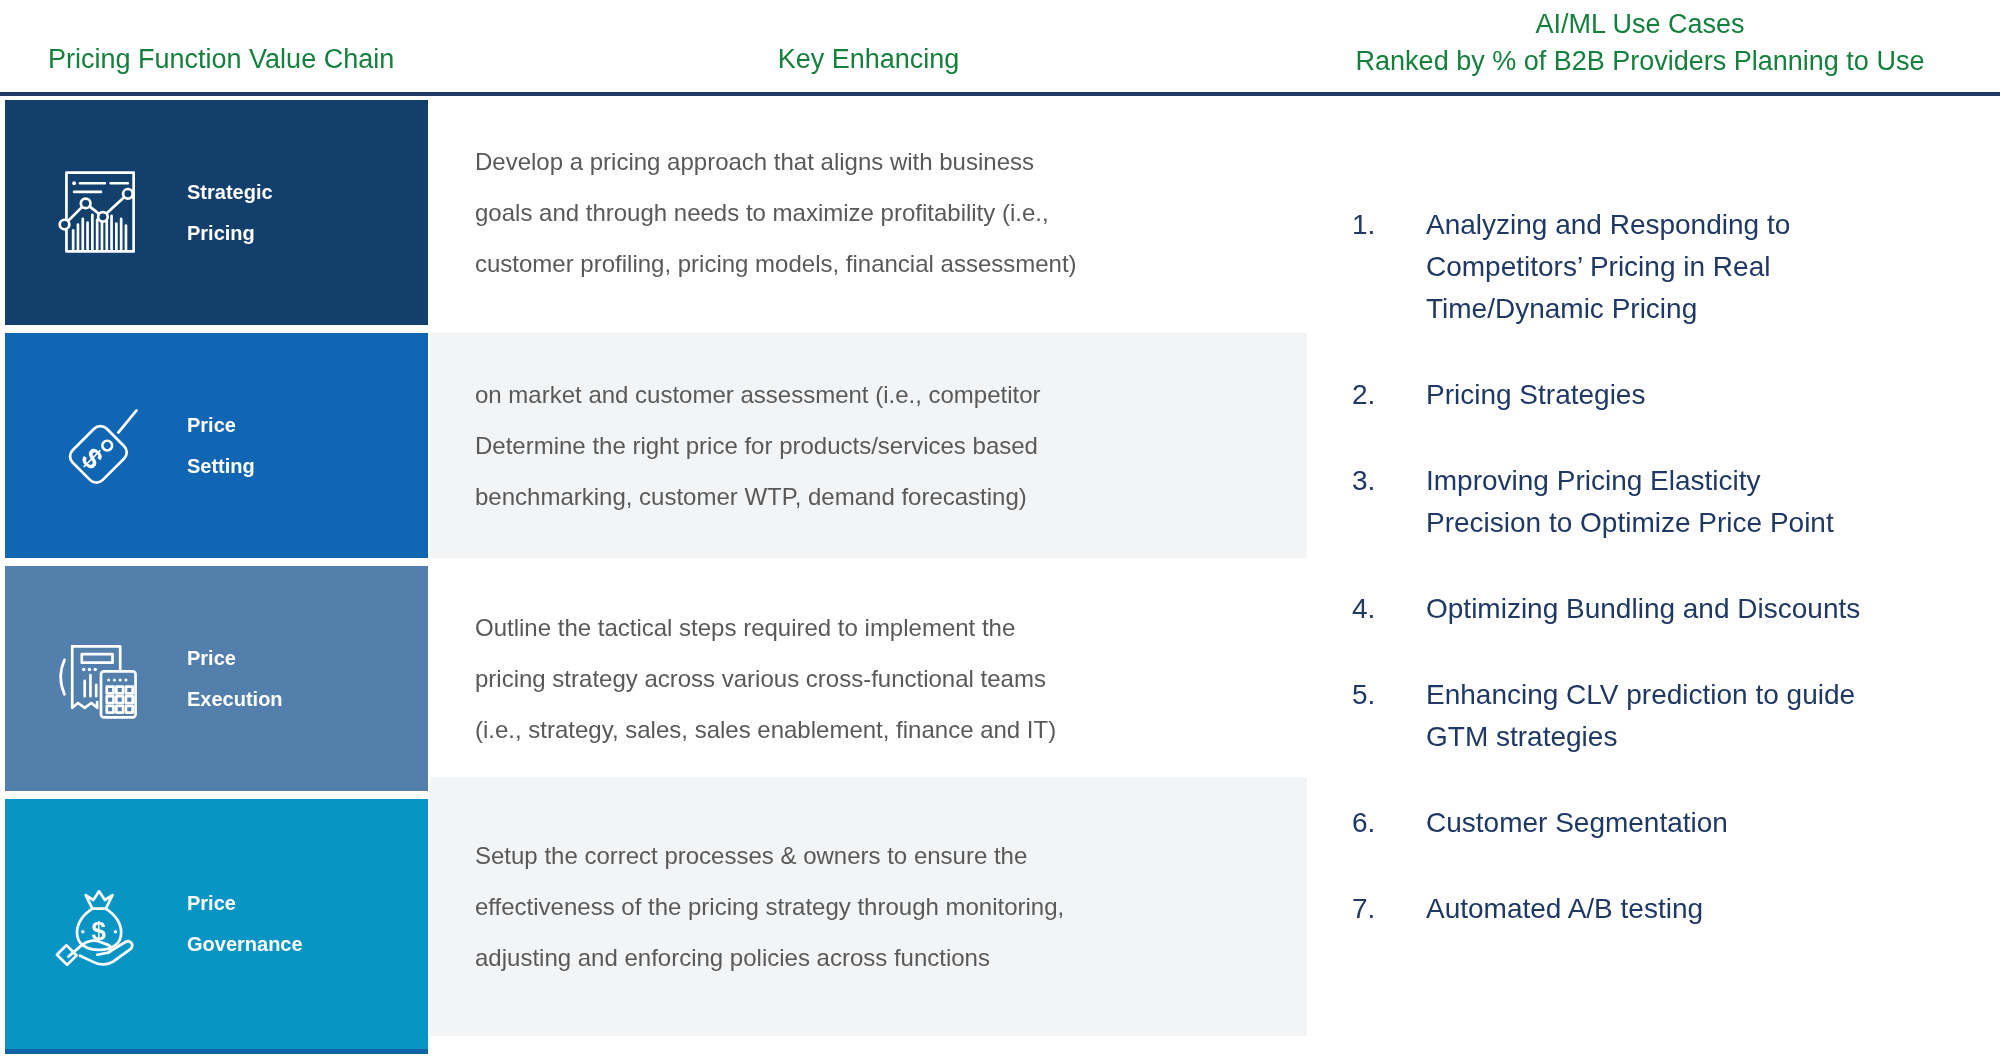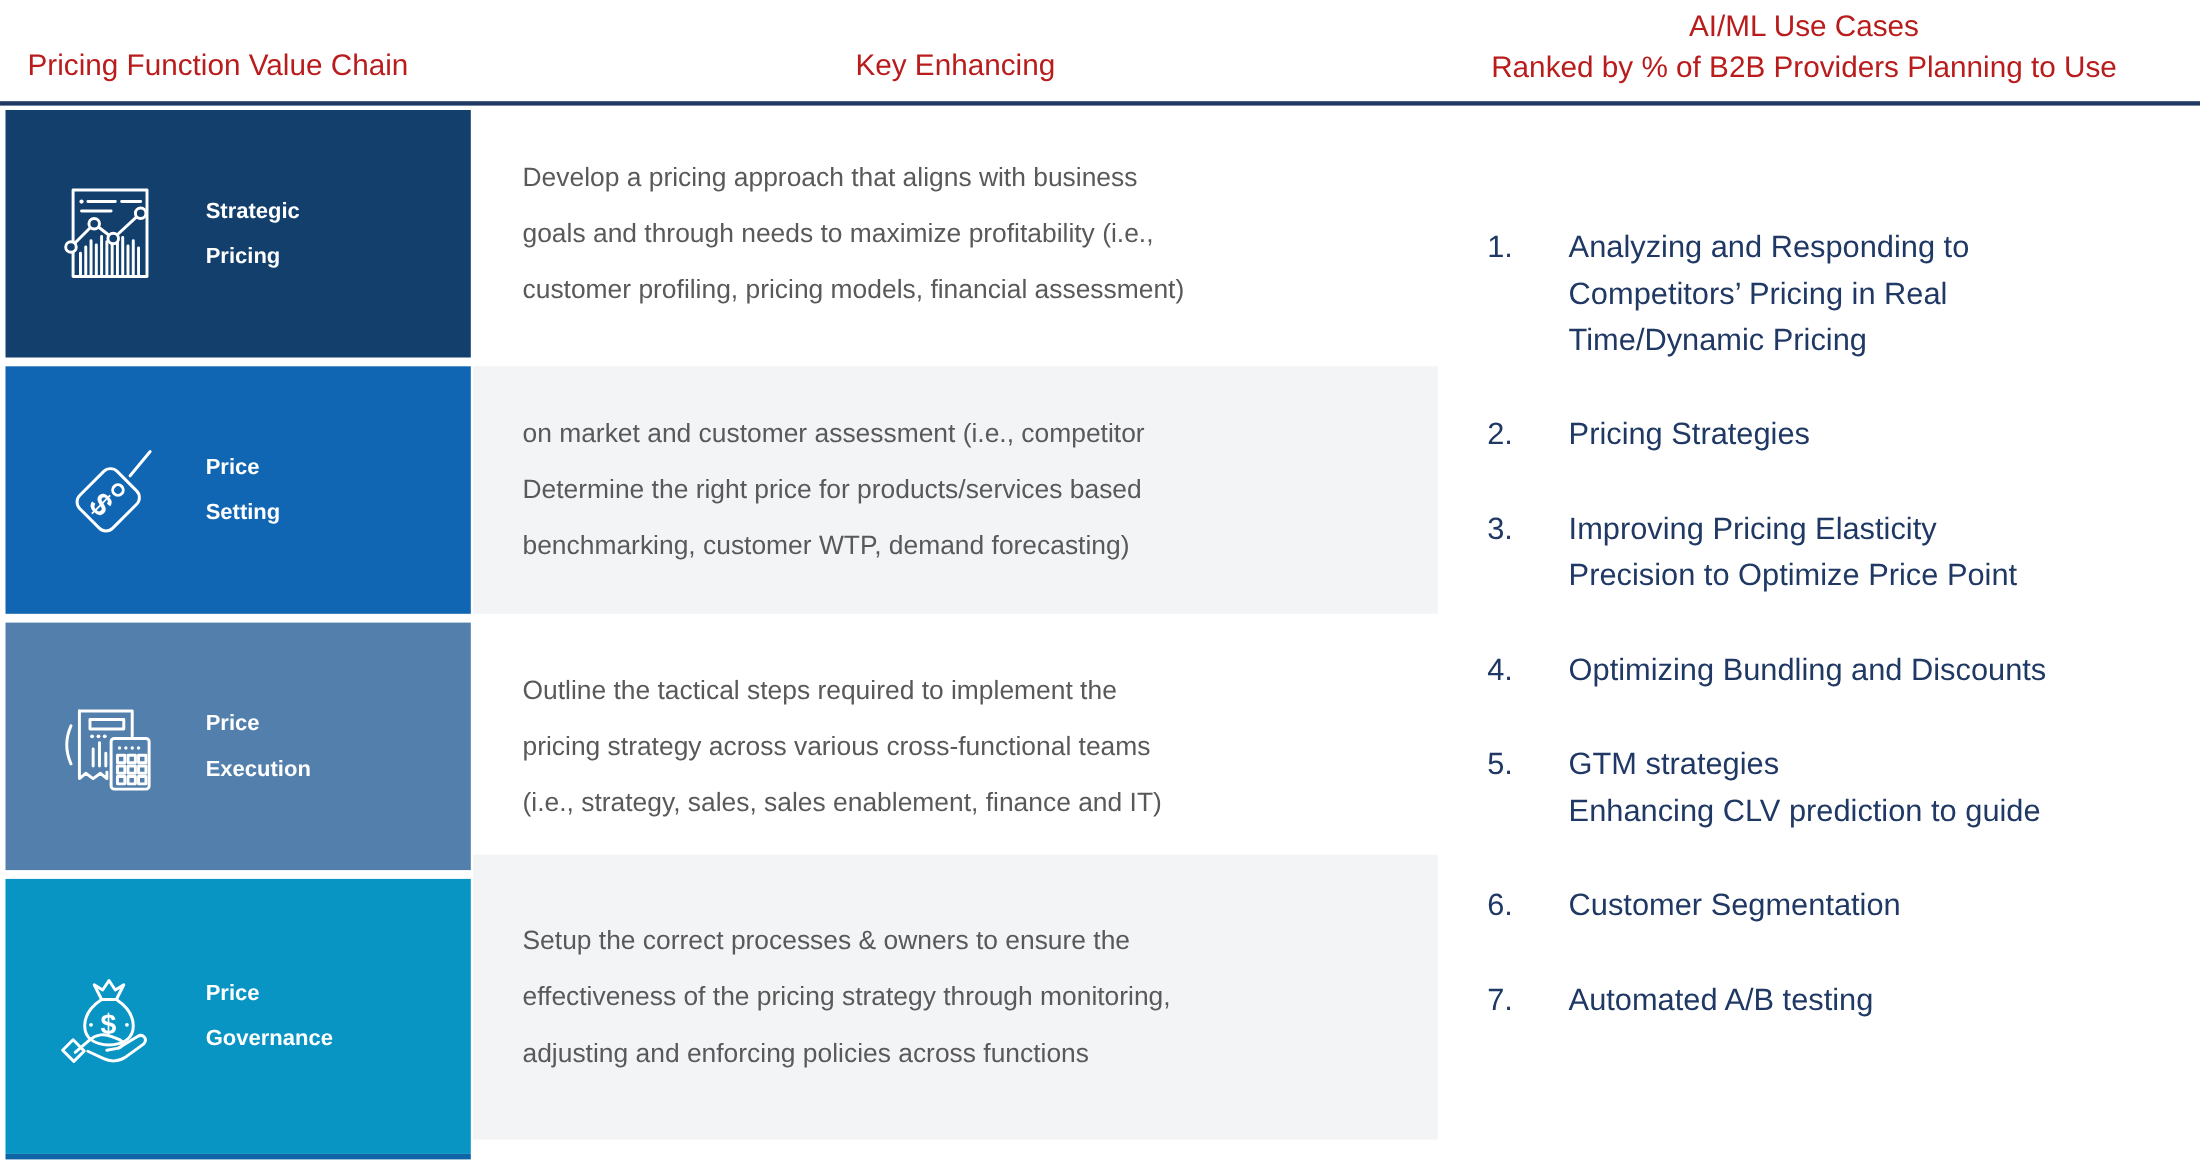--- a/index.html
+++ b/index.html
@@ -2,22 +2,22 @@
 <html><head>
 <meta charset="utf-8">
 <style>
   * { margin:0; padding:0; box-sizing:border-box; }
   html,body { background:#ffffff; }
   .canvas {
     position:relative; width:2000px; height:1061px; background:#ffffff;
     font-family:"Liberation Sans", sans-serif; overflow:hidden;
   }
   
-  .hdr { position:absolute; color:#b91c1c; font-size:27px; }
-  .hdr-left { left:25px; top:44px; }
+  .hdr { position:absolute; color:#15803d; font-size:27px; }
+  .hdr-left { left:48px; top:44px; }
   .hdr-mid { left:430px; width:877px; top:44px; text-align:center; }
   .hdr-right { left:1310px; width:660px; top:6px; text-align:center; line-height:37px; }
   .divider { position:absolute; left:0; top:92px; width:2000px; height:4px; background:#1f3864; }
 
   
   .block { position:absolute; left:5px; width:423px; display:flex; align-items:center; --bg:#333; }
   .b0 { top:100px; height:225px; }
   .b1 { top:333px; height:225px; }
   .b2 { top:566px; height:225px; }
   .b3 { top:799px; height:250px; }
@@ -204,22 +204,22 @@
     </div>
     <div class="uc-item">
       <span class="uc-num">4.</span>
       <span class="uc-text">
         <div>Optimizing Bundling and Discounts</div>
       </span>
     </div>
     <div class="uc-item">
       <span class="uc-num">5.</span>
       <span class="uc-text">
+        <div>Enhancing CLV prediction to guide</div>
         <div>GTM strategies</div>
-        <div>Enhancing CLV prediction to guide</div>
       </span>
     </div>
     <div class="uc-item">
       <span class="uc-num">6.</span>
       <span class="uc-text">
         <div>Customer Segmentation</div>
       </span>
     </div>
     <div class="uc-item">
       <span class="uc-num">7.</span>

